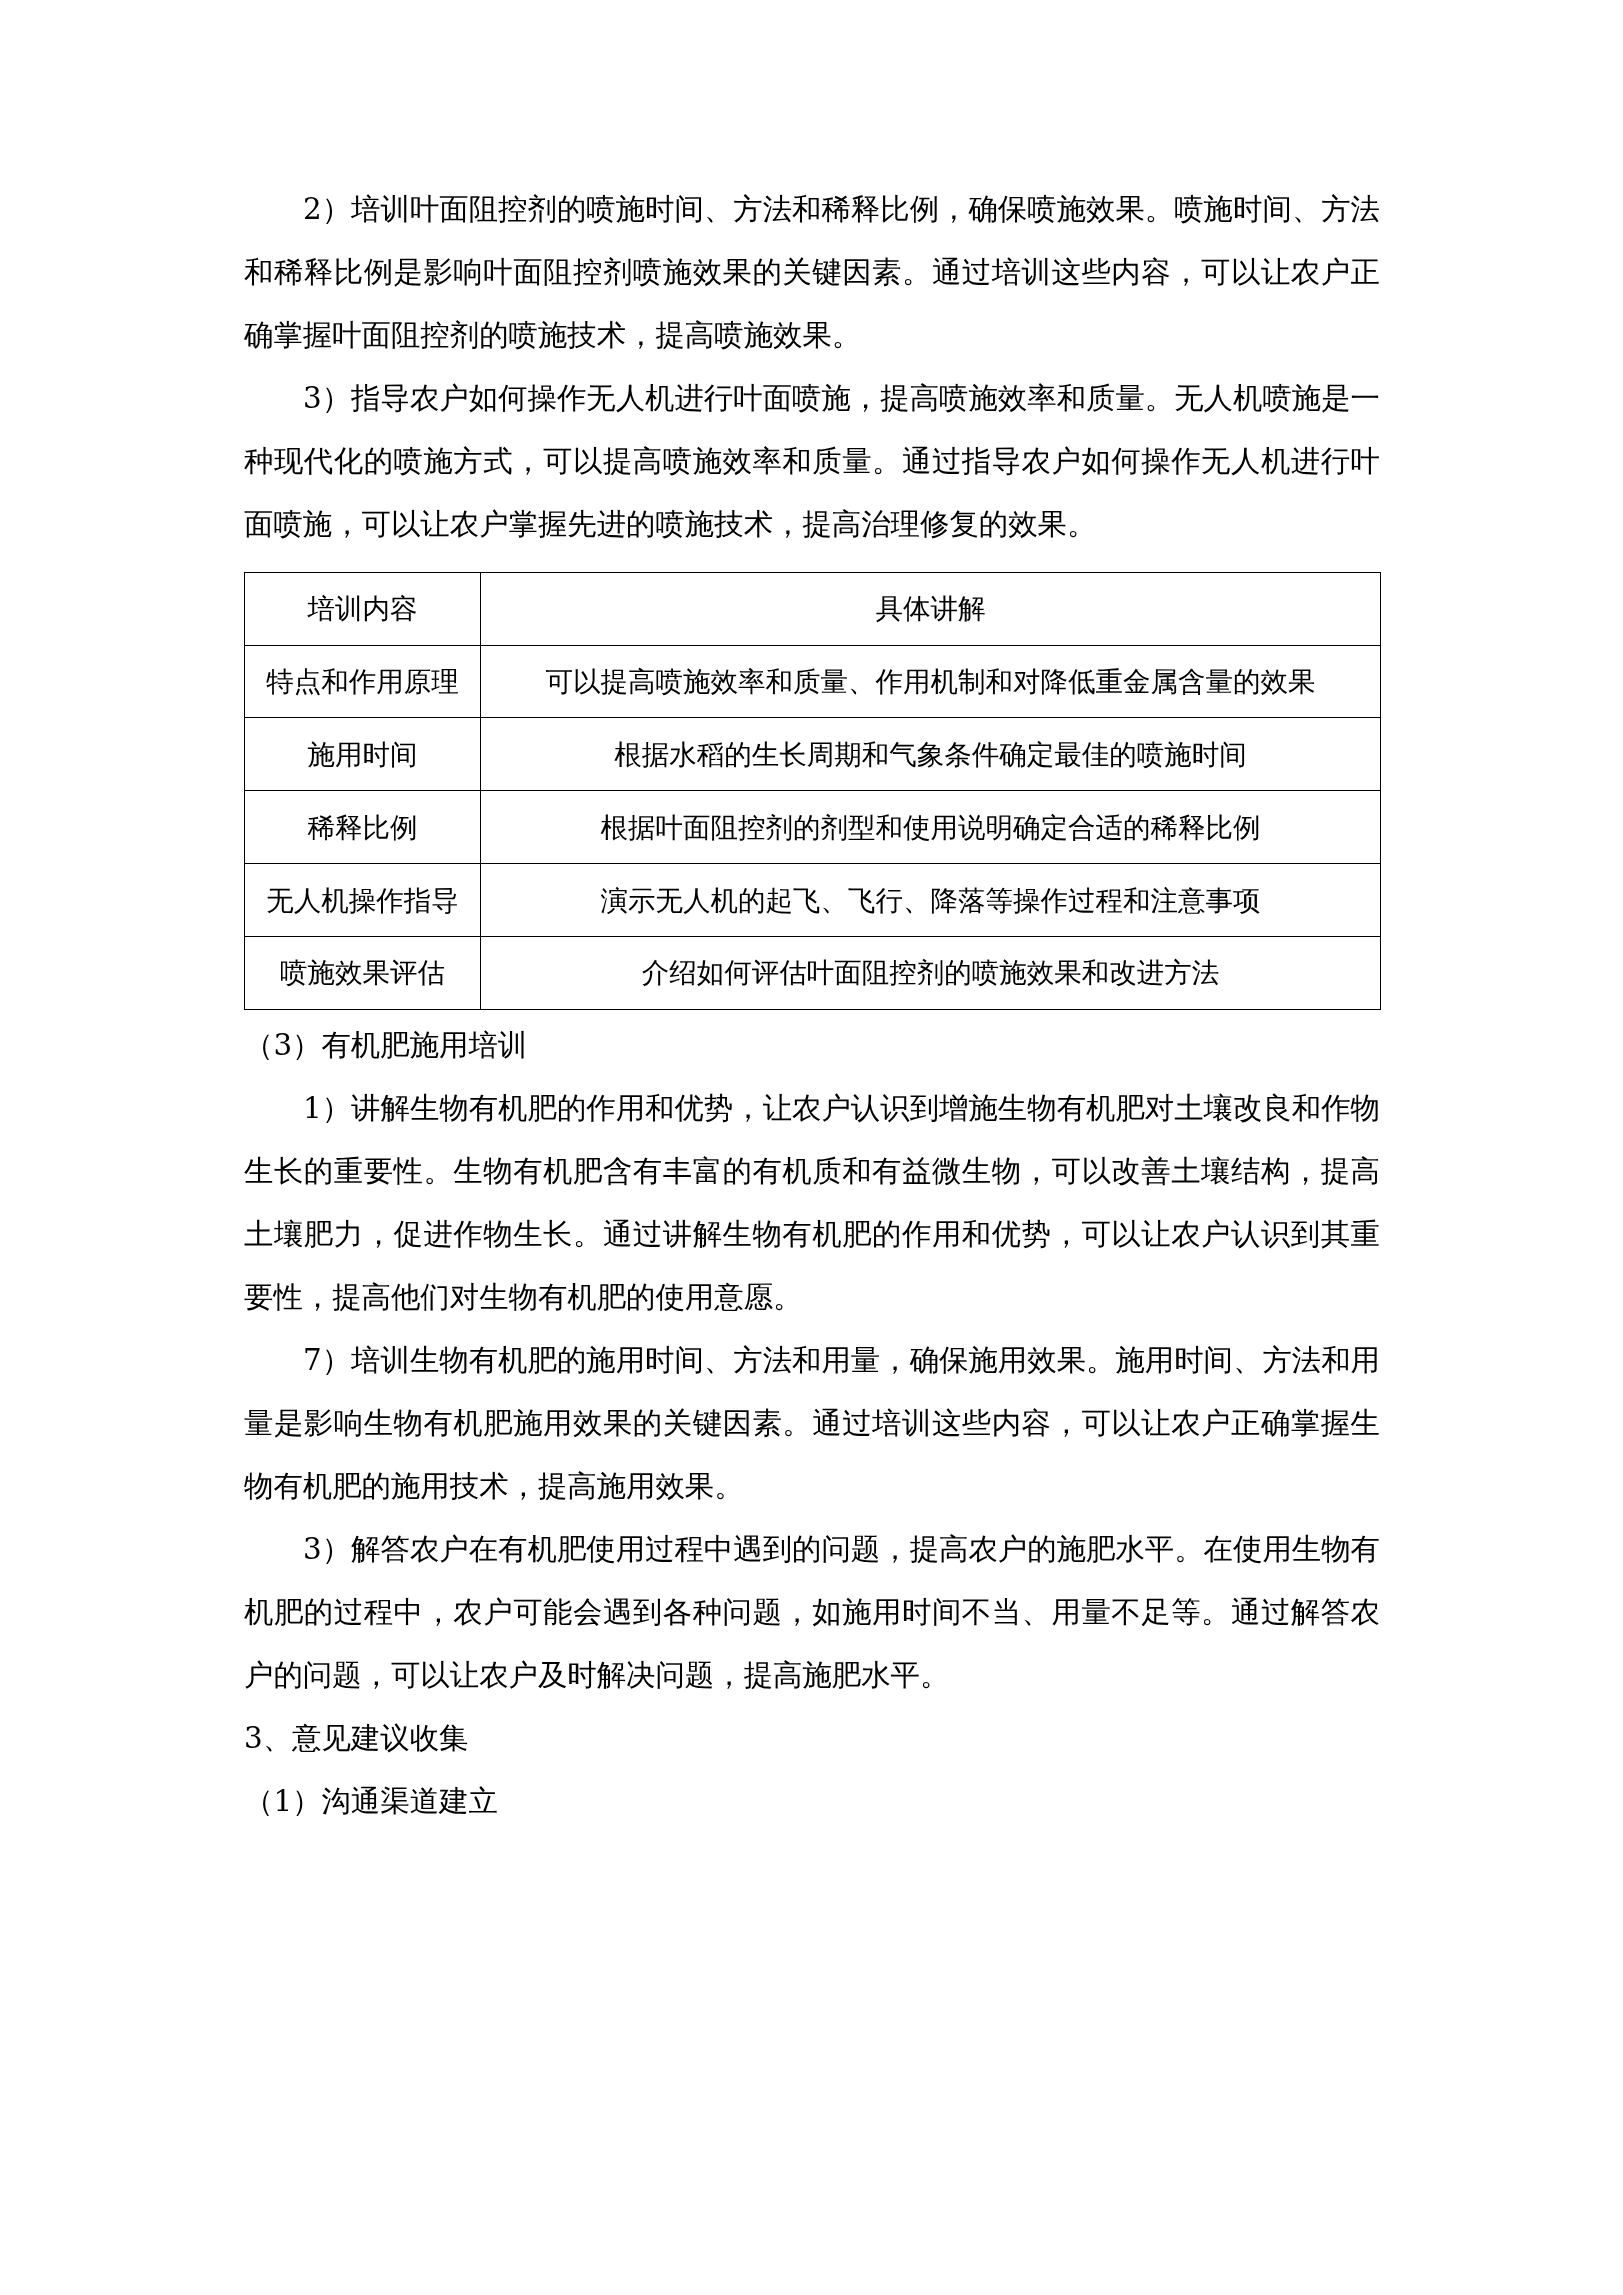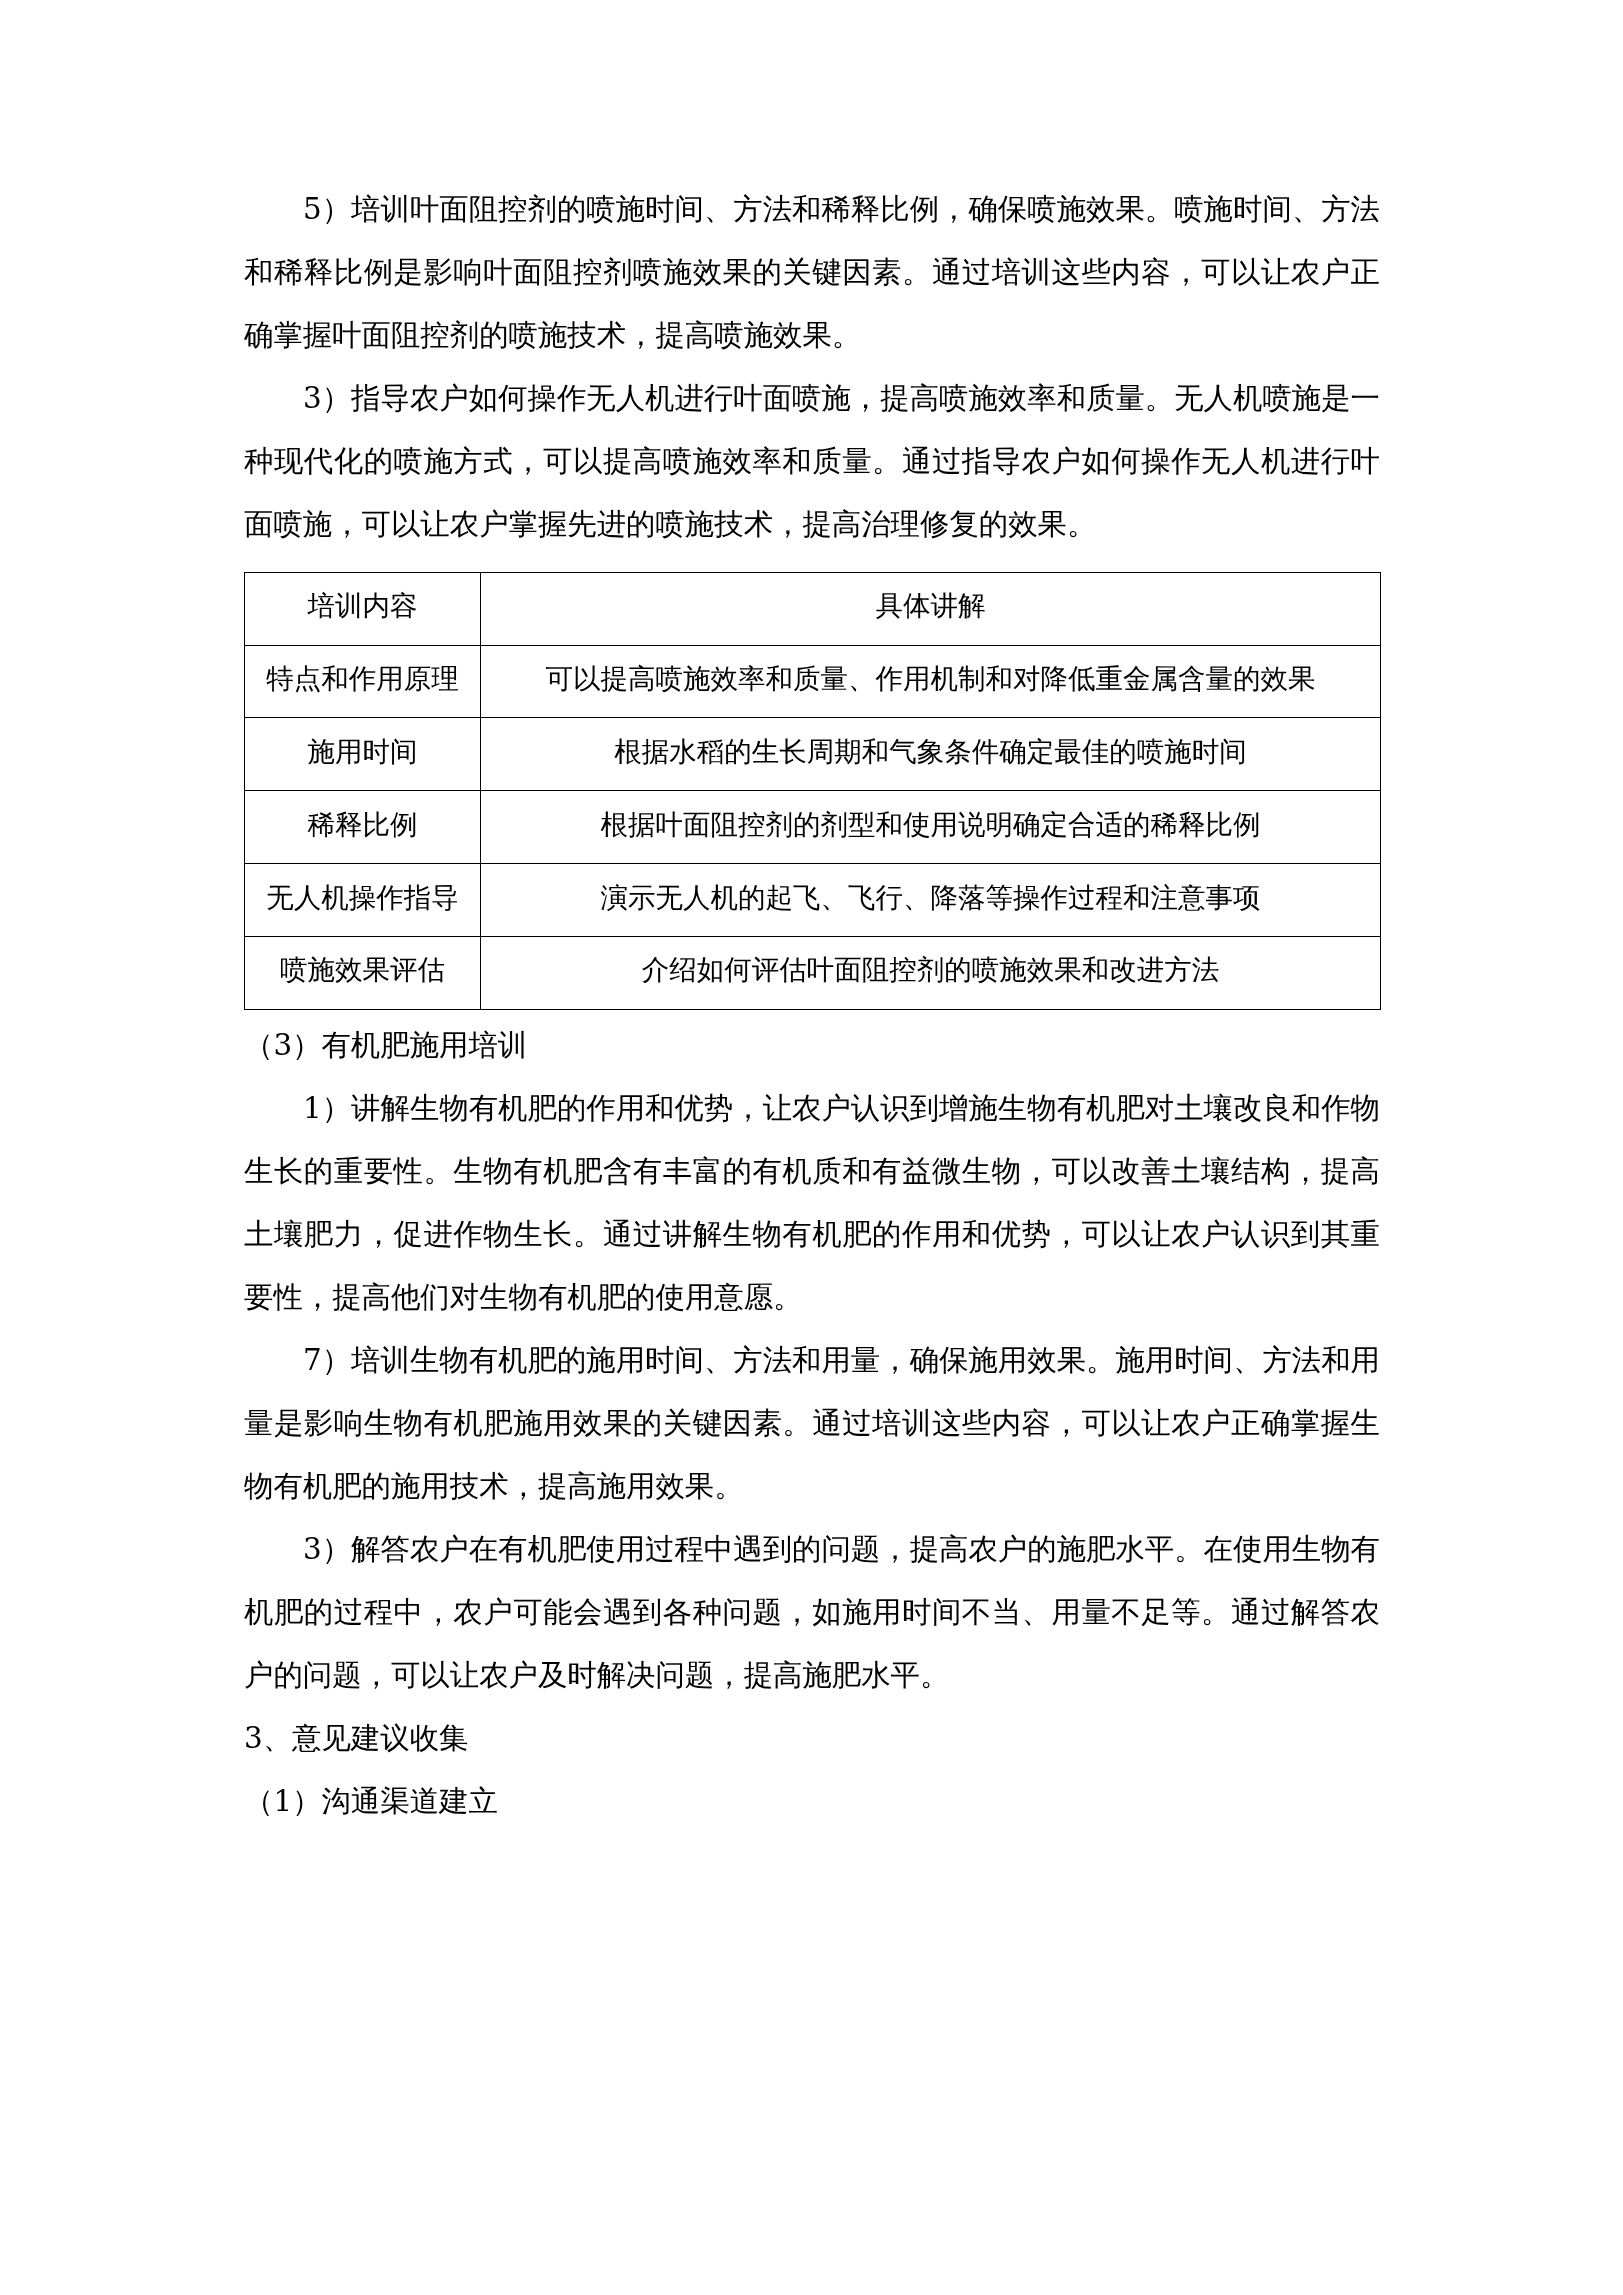--- a/index.html
+++ b/index.html
@@ -42,21 +42,20 @@
   }
   
   .tbl-wrap {
     margin-top: 15.7px;
     margin-bottom: 3.9px;
   }
   table.doc-table {
     border-collapse: collapse;
     width: 1136px;
     table-layout: fixed;
-    font-family: Liberation Mono, monospace;
   }
   table.doc-table td,
   table.doc-table th {
     border: 1.3px solid #000000;
     font-size: 27.5px;
     line-height: 34px;
     font-weight: normal;
     text-align: center;
     vertical-align: middle;
     padding: 18.3px 1.3px 19.6px 1.3px;
@@ -64,21 +63,21 @@
   }
   table.doc-table col.c1 { width: 236px; }
   table.doc-table col.c2 { width: 900px; }
 </style>
 </head>
 <body>
 
 <div class="page">
   <div class="content">
 
-    <p class="para">5）培训叶面阻控剂的喷施时间、方法和稀释比例，确保喷施效果。喷施时间、方法和稀释比例是影响叶面阻控剂喷施效果的关键因素。通过培训这些内容，可以让农户正确掌握叶面阻控剂的喷施技术，提高喷施效果。</p>
+    <p class="para">2）培训叶面阻控剂的喷施时间、方法和稀释比例，确保喷施效果。喷施时间、方法和稀释比例是影响叶面阻控剂喷施效果的关键因素。通过培训这些内容，可以让农户正确掌握叶面阻控剂的喷施技术，提高喷施效果。</p>
 
     <p class="para">3）指导农户如何操作无人机进行叶面喷施，提高喷施效率和质量。无人机喷施是一种现代化的喷施方式，可以提高喷施效率和质量。通过指导农户如何操作无人机进行叶面喷施，可以让农户掌握先进的喷施技术，提高治理修复的效果。</p>
 
     <div class="tbl-wrap">
       <table class="doc-table">
         <colgroup>
             <col class="c1">
             <col class="c2">
           </colgroup>
         <thead>

